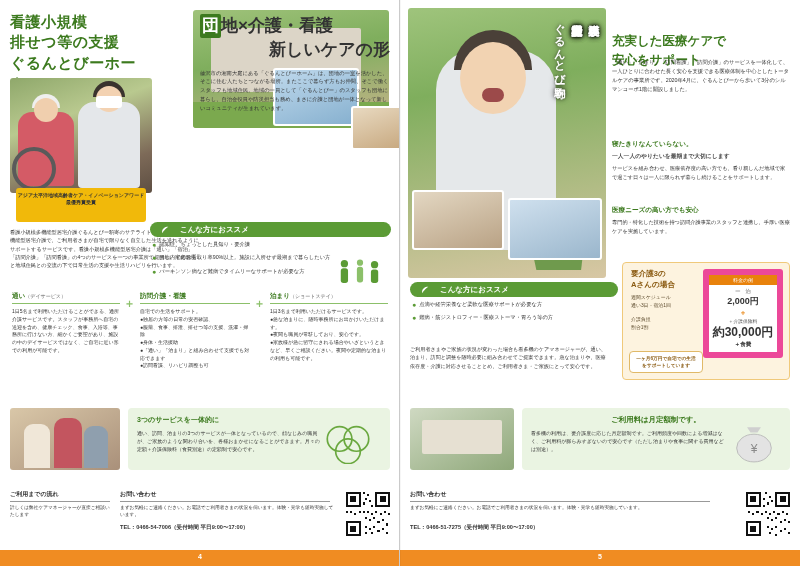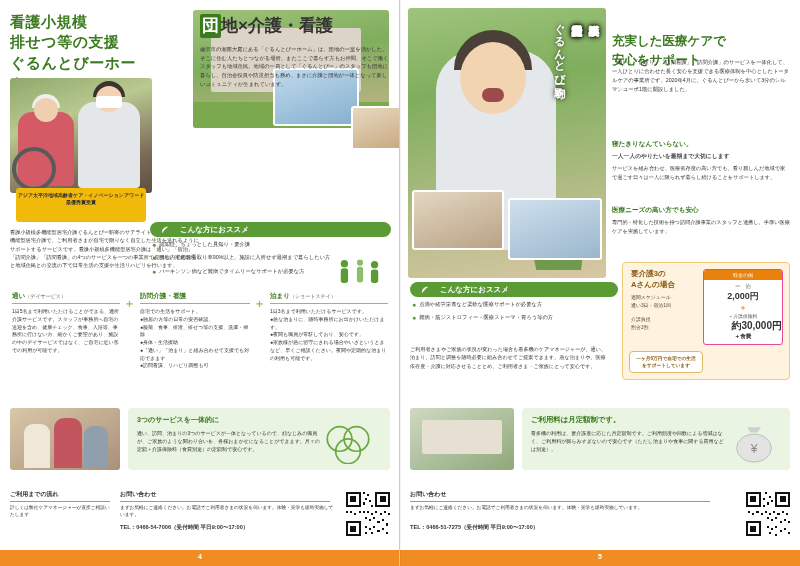--- a/index.html
+++ b/index.html
@@ -159,44 +159,44 @@
   .soft-box p { font-size:5.1px; line-height:1.65; color:#333; }
 
   .care-box {
     position:absolute; left:222px; top:262px; width:168px; height:118px;
     background:#fdf3df; border:1px solid #f0c97a; border-radius:4px; padding:6px 8px;
   }
   .care-box h5 { font-size:7.6px; font-weight:bold; color:#8a5a10; line-height:1.4; }
   .care-box .sub { font-size:4.9px; line-height:1.5; color:#5c4a2c; margin-top:4px; }
   .price-card {
     position:absolute; right:6px; top:6px; width:80px; background:#fff;
-    border:1px solid #ec4899; border-radius:3px; overflow:hidden; text-align:center;
+    border:6px solid #ec4899; border-radius:3px; overflow:hidden; text-align:center;
   }
   .price-card .hd { background:#e8820c; color:#fff; font-size:5px; padding:2px 0; }
   .price-card .r1 { font-size:5.2px; color:#555; padding-top:3px; }
   .price-card .big { font-size:9px; font-weight:bold; color:#333; }
   .price-card .plus { color:#e8820c; font-weight:bold; font-size:7px; }
   .price-card .r2 { font-size:4.8px; color:#555; }
-  .price-card .big2 { font-size:10px; font-weight:bold; color:#333;text-align:right; }
+  .price-card .big2 { font-size:12px; font-weight:bold; color:#333; }
   .price-card .r3 { font-size:5.6px; font-weight:bold; color:#333; padding-bottom:3px; }
   .bubble {
     position:absolute; left:6px; bottom:6px; width:74px;
     background:#fff; border:1px solid #e0b968; border-radius:4px;
     font-size:4.7px; line-height:1.5; color:#8a5a10; padding:3px 4px; text-align:center; font-weight:bold;
   }
 
   .r-photo-b { position:absolute; left:10px; top:408px; width:104px; height:62px;
     background:linear-gradient(150deg,#cfd9c2,#8fa87a); border-radius:3px; }
   .r-photo-b .bld2 { position:absolute; left:12px; top:12px; width:80px; height:34px; background:#e6e0d2; border-radius:2px; }
 
   .monthly {
     position:absolute; left:122px; top:408px; width:268px; height:62px;
     background:#eaf4e2; border-radius:4px; padding:7px 9px;
   }
-  .monthly h4 { font-size:7.4px; font-weight:bold; color:#3c7a1e; margin-bottom:4px; }
+  .monthly h4 { font-size:7.4px; font-weight:bold; color:#3c7a1e; margin-bottom:4px;text-align:center; }
   .monthly p { font-size:5px; line-height:1.6; color:#333; width:196px; }
   .monthly .bag { position:absolute; right:10px; top:12px; width:52px; height:44px; }
   .gut { position:absolute; left:399px; top:0; width:2px; height:566px;
          background:linear-gradient(90deg,rgba(0,0,0,0.08),rgba(0,0,0,0.02)); }
 </style>
 </head>
 <body>
 
 <div class="spread">
 
@@ -230,20 +230,21 @@
         <div class="bld"></div>
         <div class="grass"></div>
       </div>
       <div class="cimg cB"></div>
       <div class="cimg cC"></div>
     </div>
 
     <div class="head-right">
       <div class="ttl">
         <span class="mark">団</span><span>地×介護・看護</span>
+        <span class="l2">新しいケアの形</span>
       </div>
       <div class="body">藤沢市の湘南大庭にある「ぐるんとびーホーム」は、団地の一室を活かした、そこに住む人たちとつながる場所。またここで暮らす方もお仲間、そこで働くスタッフも地域住民。地域の一員として「ぐるんとびー」のスタッフも団地に暮らし、自治会役員や防災担当も務め、まさに介護と団地が一体となって新しいコミュニティが生まれています。</div>
     </div>
 
     <div class="rec-bar">
       <svg class="leaf" viewBox="0 0 24 24">
         <path d="M20 4C11 4 5 9 5 16c0 2 .6 3.4.6 3.4S8 13 20 4z" fill="#ffffff"></path>
       </svg>
       <span>こんな方におススメ</span>
     </div>

